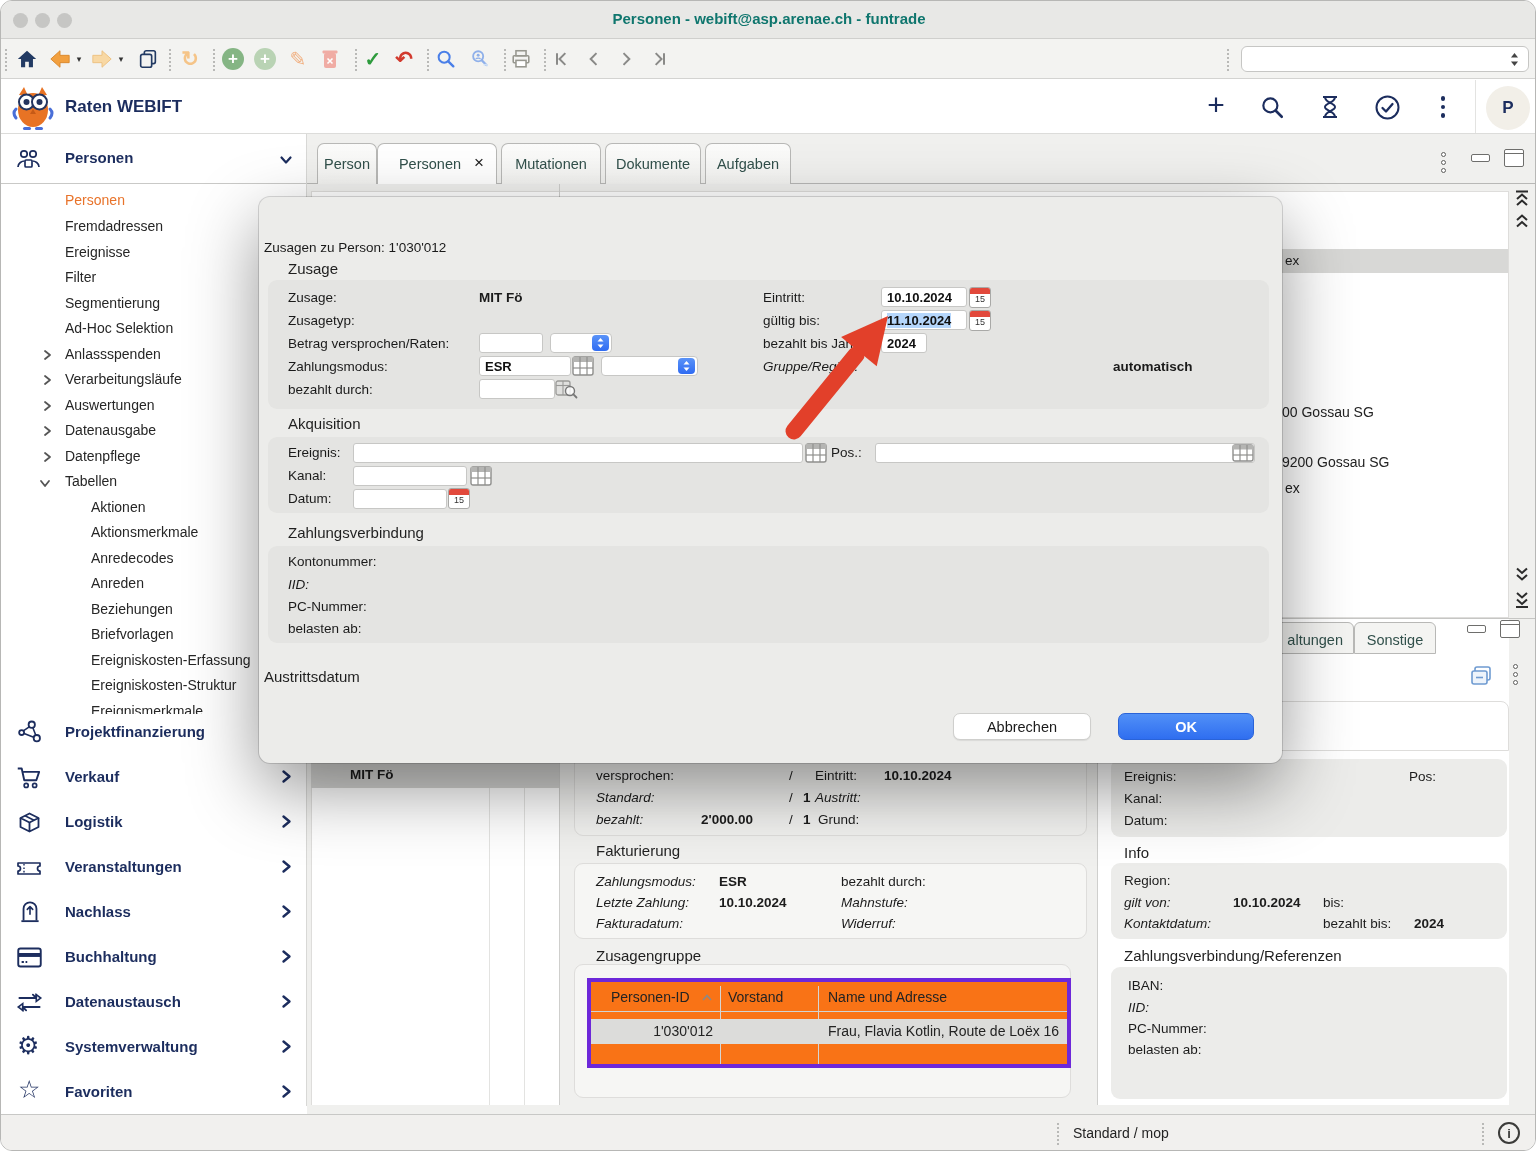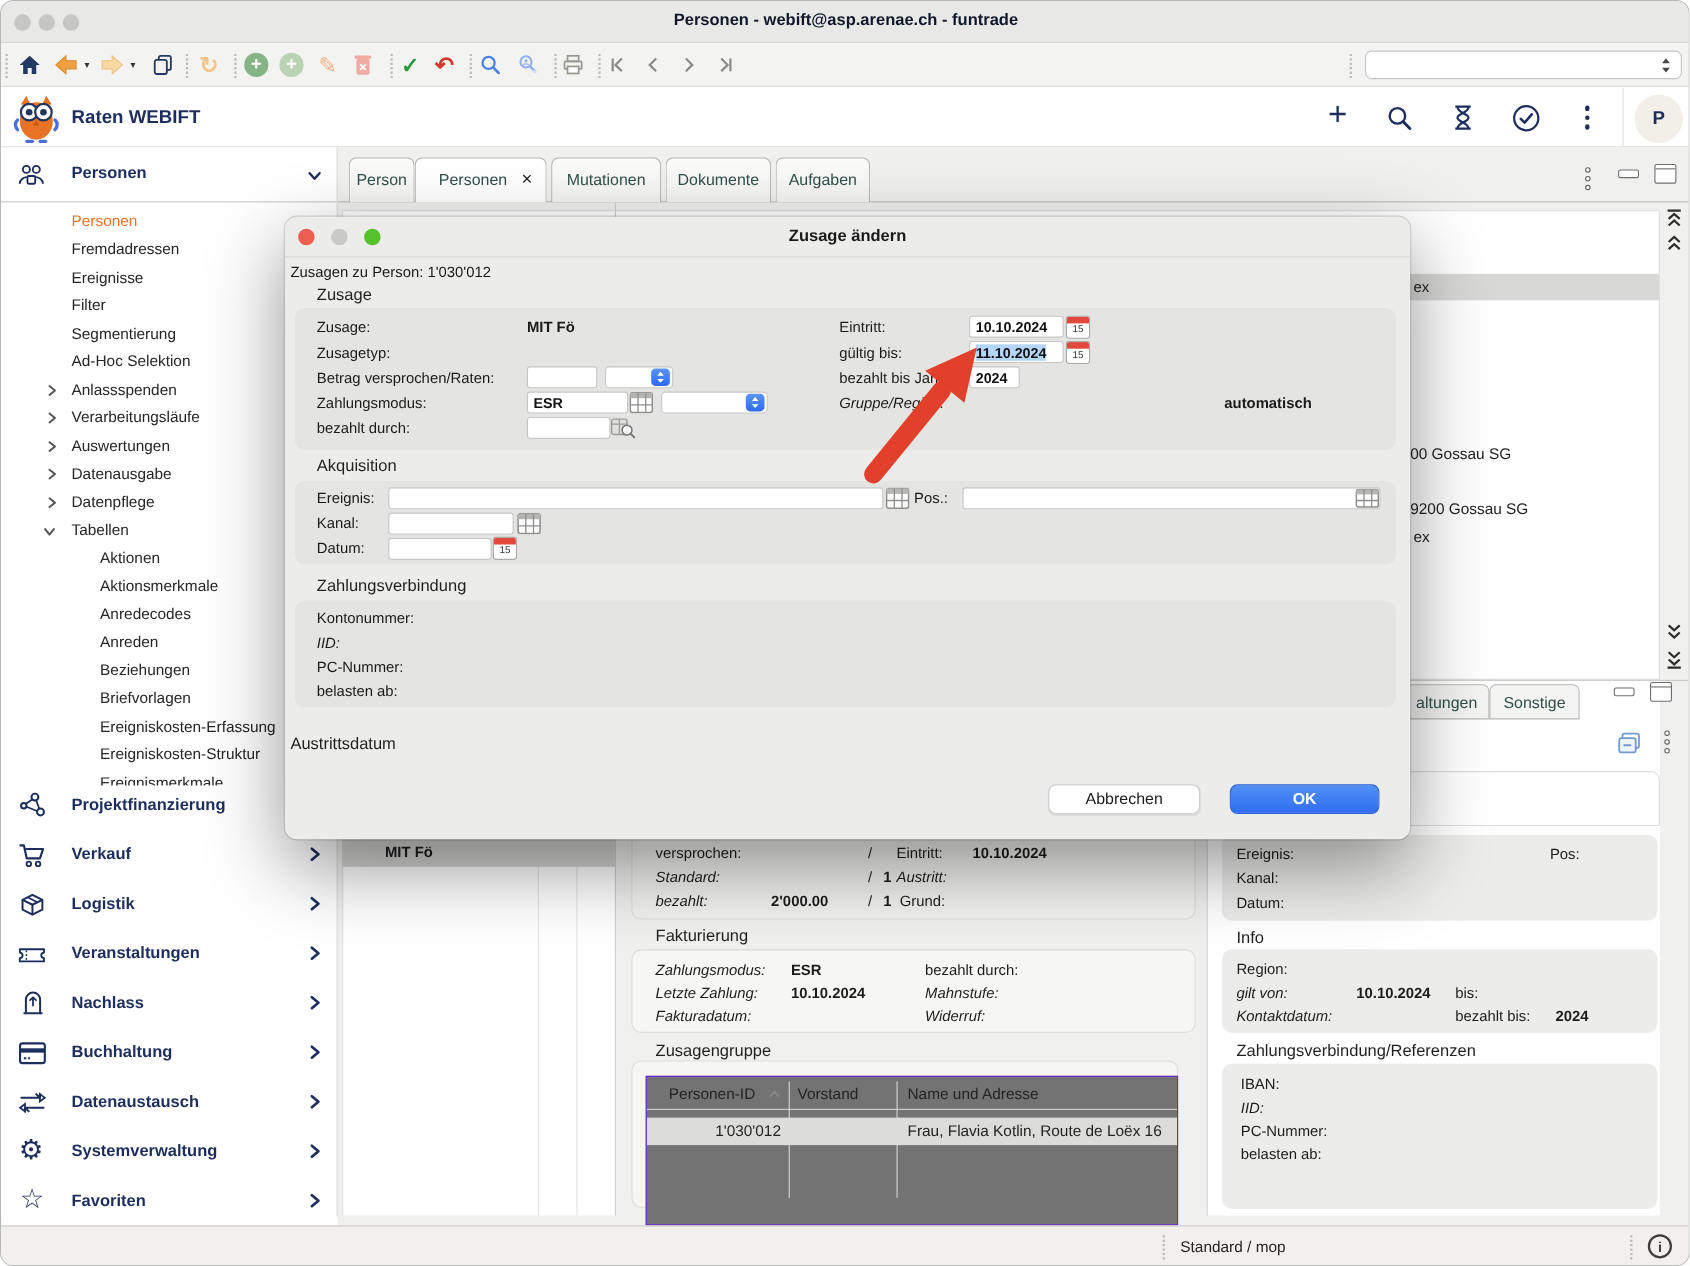--- a/index.html
+++ b/index.html
@@ -5,21 +5,21 @@
   html,body{margin:0;padding:0;background:#fff;}
   *{box-sizing:border-box;}
   .stage{position:relative;width:1536px;height:1151px;font-family:"Liberation Sans",sans-serif;background:#fff;border-radius:12px;overflow:hidden;border:1px solid #b7b7b5;}
   .a{position:absolute;}
   .f135{font-size:13.5px;color:#1c1c1c;}
   .f14{font-size:14px;color:#232323;}
   .f15{font-size:15px;color:#1f1f1f;}
   .b{font-weight:bold;}
   .i{font-style:italic;}
   .navy{color:#1c2d5e;}
-  .gray{color:#0f172a;}
+  .gray{color:#0f766e;}
   .in{position:absolute;background:#fff;border:1px solid #c7c7c5;border-radius:3px;height:20px;font-size:13px;font-weight:bold;color:#111;padding:2px 5px;white-space:nowrap;}
   .gbox{position:absolute;background:#e4e4e2;border-radius:9px;}
   .wbox{position:absolute;background:#ececea;border-radius:9px;}
   .titlebar{position:absolute;left:0;top:0;width:1536px;height:38px;background:#e8e8e6;border-bottom:1px solid #cfcfcd;}
   .tlight{position:absolute;top:12px;width:15px;height:15px;border-radius:50%;}
   .toolbar{position:absolute;left:0;top:38px;width:1536px;height:40px;background:#f3f3f1;border-bottom:1px solid #d3d3d1;}
   .tbi{position:absolute;top:44px;height:28px;display:flex;align-items:center;justify-content:center;}
   .dotsep{position:absolute;top:48px;height:22px;width:0;border-left:2px dotted #b9b9b7;}
   .appheader{position:absolute;left:0;top:78px;width:1536px;height:55px;background:#fff;border-bottom:1px solid #dcdcda;}
   .hdi{position:absolute;top:90px;height:32px;display:flex;align-items:center;justify-content:center;}
@@ -510,21 +510,21 @@
   <div class="a f135 b" style="left:718px;top:873px;">ESR</div>
   <div class="a f135" style="left:840px;top:873px;">bezahlt durch:</div>
   <div class="a f135 i" style="left:595px;top:894px;">Letzte Zahlung:</div>
   <div class="a f135 b" style="left:718px;top:894px;">10.10.2024</div>
   <div class="a f135 i" style="left:840px;top:894px;">Mahnstufe:</div>
   <div class="a f135 i" style="left:595px;top:915px;">Fakturadatum:</div>
   <div class="a f135 i" style="left:840px;top:915px;">Widerruf:</div>
 
   <div class="a f15" style="left:595px;top:946px;">Zusagengruppe</div>
   <div class="wbox" style="left:573px;top:963px;width:497px;height:134px;border:1px solid #dedddb;background:#f6f6f4;"></div>
-  <div class="a" style="left:586px;top:977px;width:484px;height:136px;background:#737373;border:1px solid #6d28d9;overflow:hidden;">
+  <div class="a" style="left:586px;top:977px;width:484px;height:90px;background:#f97316;border:4px solid #6d28d9;overflow:hidden;">
     <div class="a" style="left:0;top:0;width:100%;height:30px;border-bottom:1px solid #d2d2d0;">
       <span class="a f14" style="left:20px;top:7px;">Personen-ID</span>
       <svg class="a" style="left:110px;top:11px;" width="12" height="9" viewBox="0 0 12 9">
           <polyline points="2,7 6,2.5 10,7" fill="none" stroke="#8a8a88" stroke-width="1.6"></polyline>
         </svg>
       <span class="a f14" style="left:137px;top:7px;">Vorstand</span>
       <span class="a f14" style="left:237px;top:7px;">Name und Adresse</span>
     </div>
     <div class="colline" style="left:129px;top:4px;height:106px;background:#d5d5d3;"></div>
     <div class="colline" style="left:227px;top:4px;height:106px;background:#d5d5d3;"></div>
@@ -589,26 +589,20 @@
   <div class="statusbar">
     <div class="a" style="left:1056px;top:8px;height:22px;border-left:2px dotted #b9b9b7;"></div>
     <span class="a f14" style="left:1072px;top:10px;">Standard / mop</span>
     <div class="a" style="left:1481px;top:8px;height:22px;border-left:2px dotted #b9b9b7;"></div>
     <div class="a" style="left:1497px;top:7px;width:22px;height:22px;border:2px solid #3c3c3a;border-radius:50%;display:flex;align-items:center;justify-content:center;font-size:13px;font-weight:bold;color:#3c3c3a;">
         <span>i</span>
       </div>
   </div>
 
   <div class="dialog">
-    <div class="a" style="left:0;top:0;width:100%;height:37px;border-bottom:1px solid #d6d6d4;">
-      <span class="tlight" style="left:12px;top:11px;background:#f05e52;"></span>
-      <span class="tlight" style="left:42px;top:11px;background:#c9c9c7;"></span>
-      <span class="tlight" style="left:72px;top:11px;background:#53c22b;"></span>
-      <div class="a b" style="left:0;top:9px;width:100%;text-align:center;font-size:15px;color:#1a1a1a;">Zusage ändern</div>
-    </div>
     <div class="dlb" style="left:5px;top:43px;">Zusagen zu Person: 1'030'012</div>
 
     <div class="a f15" style="left:29px;top:63px;">Zusage</div>
     <div class="gbox" style="left:9px;top:83px;width:1001px;height:129px;"></div>
     <div class="dlb" style="left:29px;top:93px;">Zusage:</div>
     <div class="dlb b" style="left:220px;top:93px;">MIT Fö</div>
     <div class="dlb" style="left:29px;top:116px;">Zusagetyp:</div>
     <div class="dlb" style="left:29px;top:139px;">Betrag versprochen/Raten:</div>
     <div class="in" style="left:220px;top:136px;width:64px;"></div>
     <div class="sel" style="left:291px;top:136px;width:62px;">

